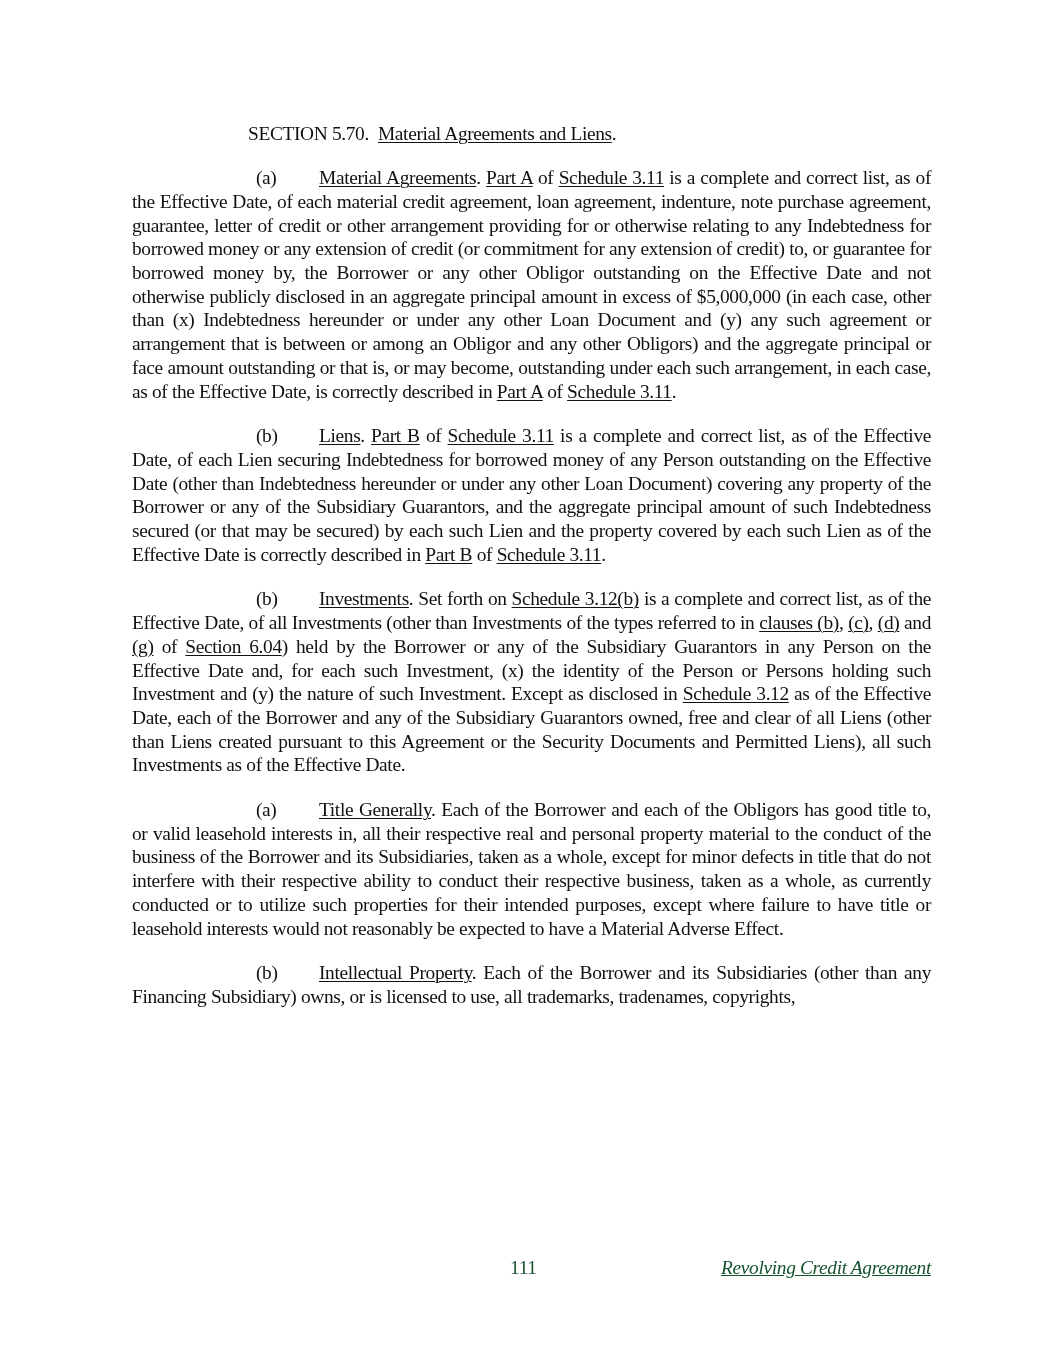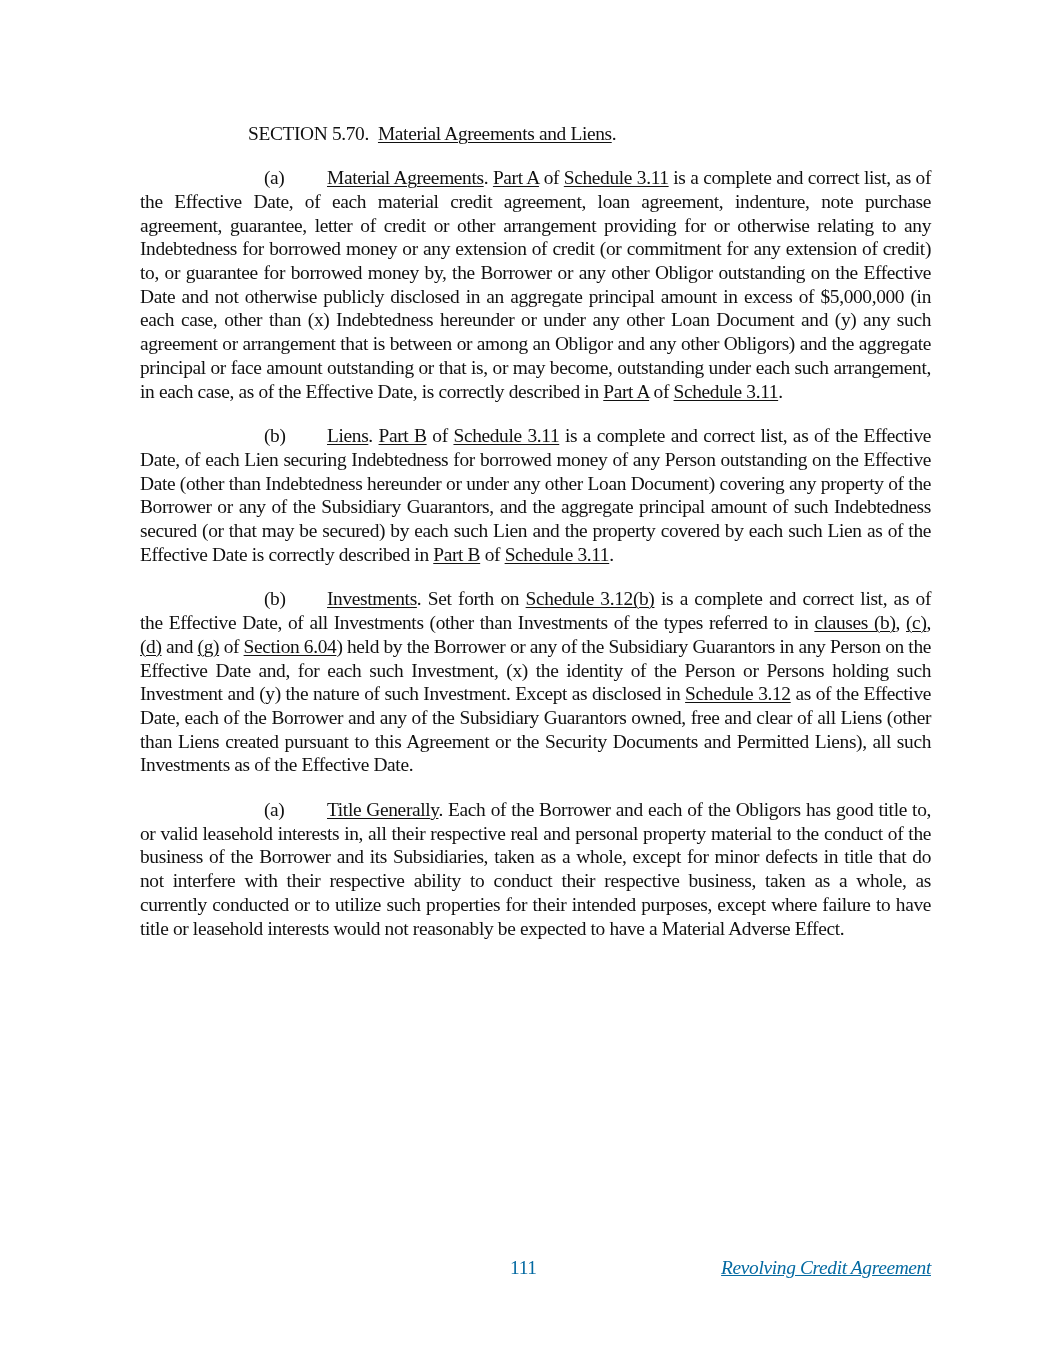--- a/index.html
+++ b/index.html
@@ -3,41 +3,42 @@
 <meta charset="utf-8">
 <style>
   html, body { margin: 0; padding: 0; background: #ffffff; }
   body { width: 1055px; height: 1365px; position: relative; overflow: hidden; }
   .page {
     position: absolute; left: 124px; top: 122px; width: 807px;
     font-family: "Liberation Serif", serif; font-size: 19.4px; line-height: 23.7px;
     color: #111111; letter-spacing: -0.35px;
   }
   .section-heading { margin: 0 0 20.5px 0; padding-left: 124px; }
-  .para { margin: 0 0 21px 16px; text-align: justify; }
+  .para { margin: 0 0 21px 8px; text-align: justify; }
   .para .label { display: inline-block; width: 63px; margin-left: 124px; }
   u { text-underline-offset: 2px; text-decoration-thickness: 1px; }
   .footer {
     position: absolute; left: 124px; top: 1256px; width: 807px; height: 24px;
-    font-family: "Liberation Serif", serif; font-size: 19.4px; line-height: 24px; color: #0369a1;
+    font-family: "Liberation Serif", serif; font-size: 19.4px; line-height: 24px; color: #14532d;
     letter-spacing: -0.35px;
   }
   .page-num { position: absolute; left: 386px; top: 0; }
   .doc-title { position: absolute; right: 0; top: 0; font-style: italic; text-decoration: underline; }
 </style>
 </head>
 <body>
 
 <div class="page">
 
   <div class="section-heading"><span>SECTION 5.70.</span>&nbsp; <u>Material Agreements and Liens</u>.</div>
   <p class="para"><span class="label">(a)</span><span class="body"><u>Material Agreements</u>.  <u>Part A</u> of <u>Schedule 3.11</u> is a complete and correct list, as of the Effective Date, of each material credit agreement, loan agreement, indenture, note purchase agreement, guarantee, letter of credit or other arrangement providing for or otherwise relating to any Indebtedness for borrowed money or any extension of credit (or commitment for any extension of credit) to, or guarantee for borrowed money by, the Borrower or any other Obligor outstanding on the Effective Date and not otherwise publicly disclosed in an aggregate principal amount in excess of $5,000,000 (in each case, other than (x) Indebtedness hereunder or under any other Loan Document and (y) any such agreement or arrangement that is between or among an Obligor and any other Obligors) and the aggregate principal or face amount outstanding or that is, or may become, outstanding under each such arrangement, in each case, as of the Effective Date, is correctly described in <u>Part A</u> of <u>Schedule 3.11</u>.</span></p>
   <p class="para"><span class="label">(b)</span><span class="body"><u>Liens</u>.  <u>Part B</u> of <u>Schedule 3.11</u> is a complete and correct list, as of the Effective Date, of each Lien securing Indebtedness for borrowed money of any Person outstanding on the Effective Date (other than Indebtedness hereunder or under any other Loan Document) covering any property of the Borrower or any of the Subsidiary Guarantors, and the aggregate principal amount of such Indebtedness secured (or that may be secured) by each such Lien and the property covered by each such Lien as of the Effective Date is correctly described in <u>Part B</u> of <u>Schedule 3.11</u>.</span></p>
 
   <p class="para"><span class="label">(b)</span><span class="body"><u>Investments</u>.  Set forth on <u>Schedule 3.12(b)</u> is a complete and correct list, as of the Effective Date, of all Investments (other than Investments of the types referred to in <u>clauses (b)</u>, <u>(c)</u>, <u>(d)</u> and <u>(g)</u> of <u>Section 6.04</u>) held by the Borrower or any of the Subsidiary Guarantors in any Person on the Effective Date and, for each such Investment, (x) the identity of the Person or Persons holding such Investment and (y) the nature of such Investment.  Except as disclosed in <u>Schedule 3.12</u> as of the Effective Date, each of the Borrower and any of the Subsidiary Guarantors owned, free and clear of all Liens (other than Liens created pursuant to this Agreement or the Security Documents and Permitted Liens), all such Investments as of the Effective Date.</span></p>
 
   <p class="para"><span class="label">(a)</span><span class="body"><u>Title Generally</u>.  Each of the Borrower and each of the Obligors has good title to, or valid leasehold interests in, all their respective real and personal property material to the conduct of the business of the Borrower and its Subsidiaries, taken as a whole, except for minor defects in title that do not interfere with their respective ability to conduct their respective business, taken as a whole, as currently conducted or to utilize such properties for their intended purposes, except where failure to have title or leasehold interests would not reasonably be expected to have a Material Adverse Effect.</span></p>
+  <p class="para"><span class="label">(b)</span><span class="body"><u>Intellectual Property</u>.  Each of the Borrower and its Subsidiaries (other than any Financing Subsidiary) owns, or is licensed to use, all trademarks, tradenames, copyrights,</span></p>
 </div>
 
 <div class="footer">
   <span class="page-num">111</span>
   <span class="doc-title">Revolving Credit Agreement</span>
 </div>
 
 </body></html>

